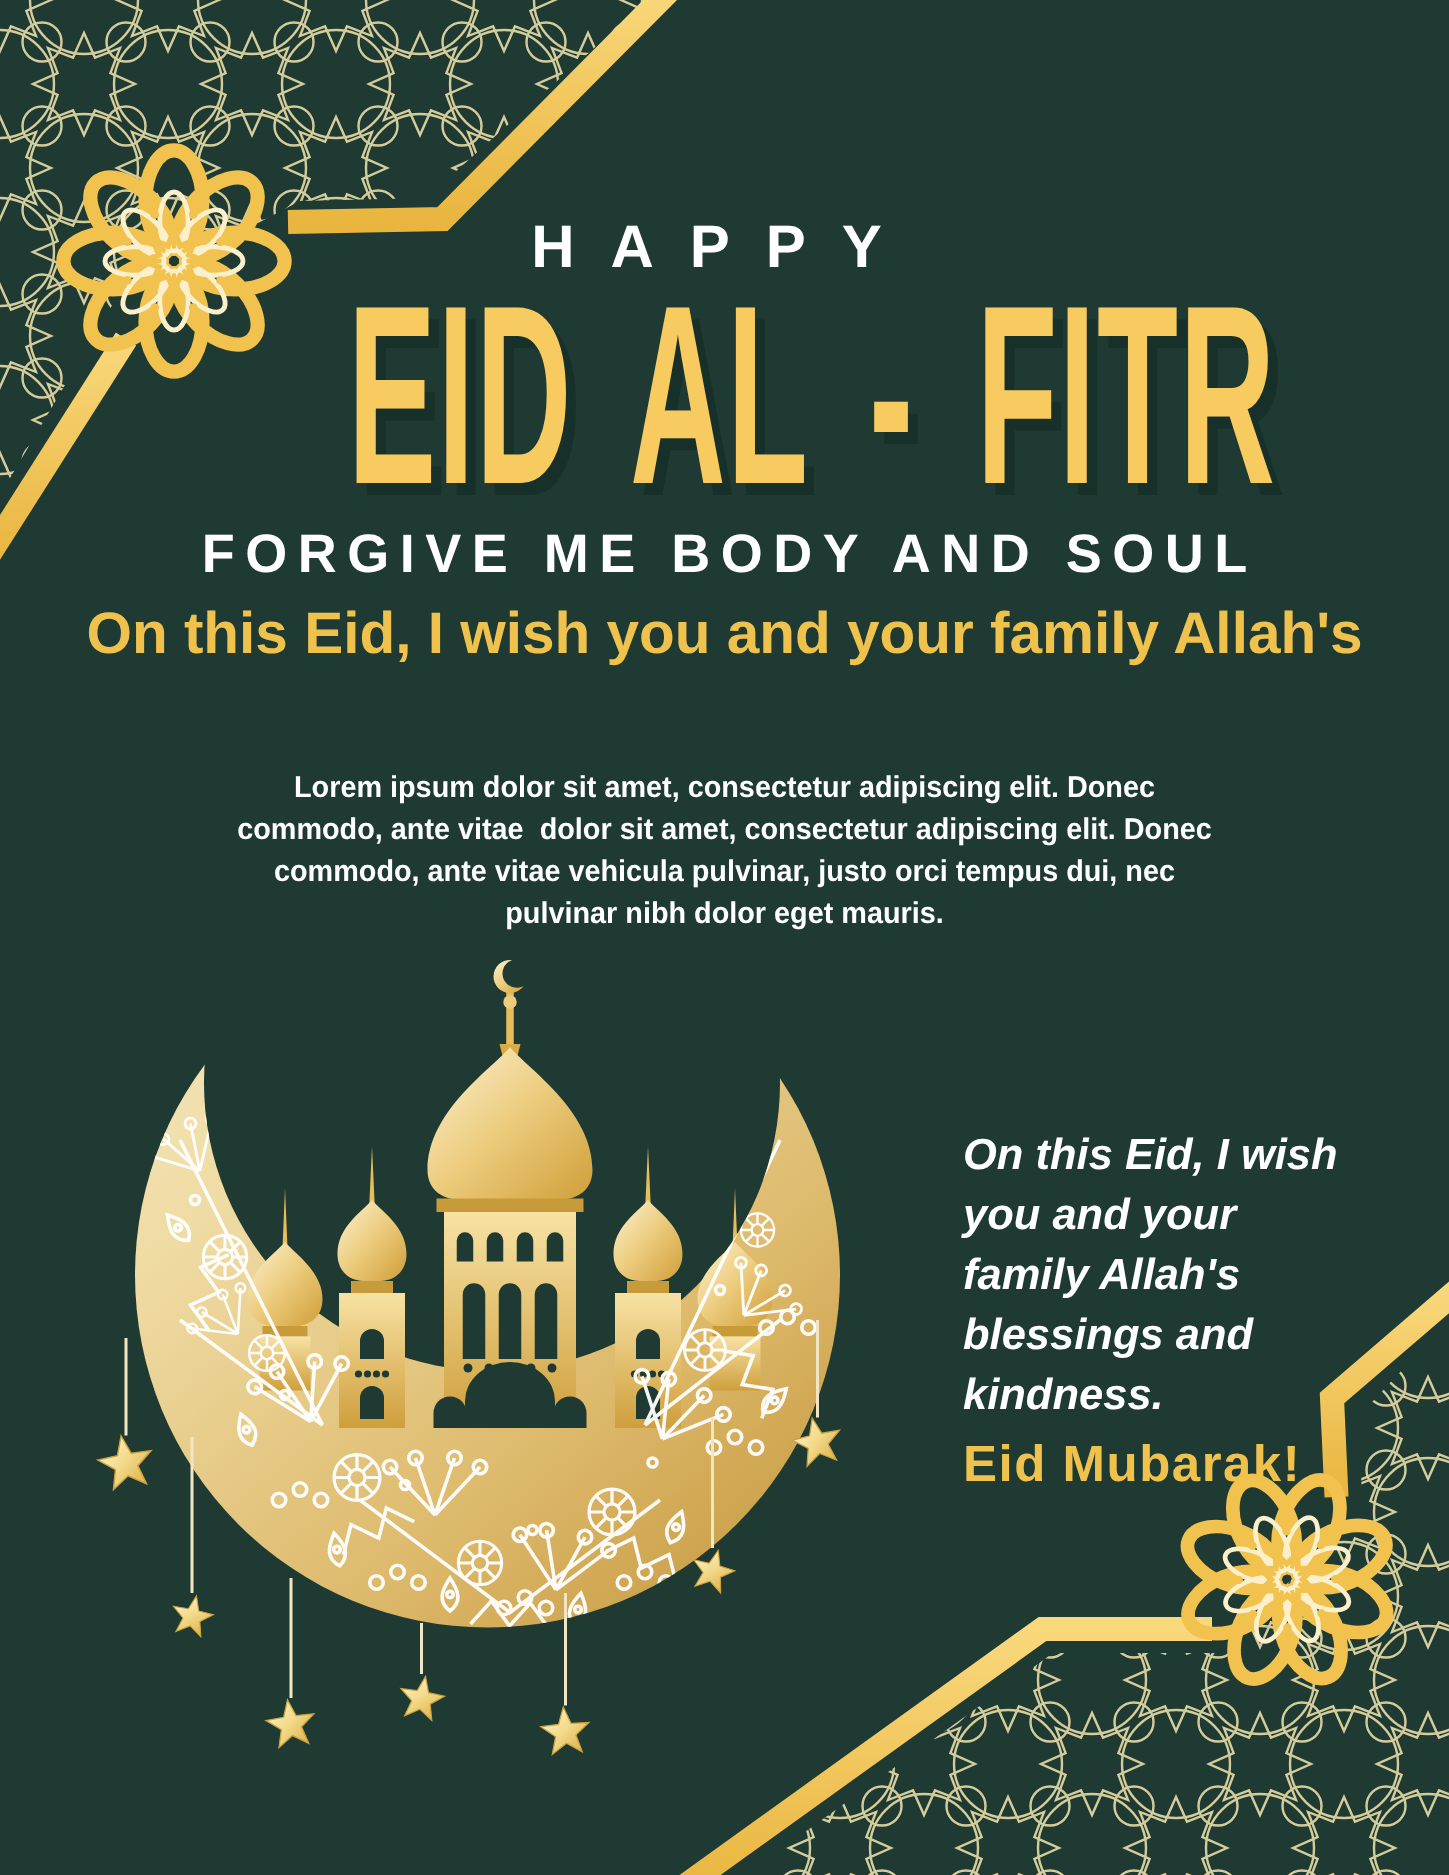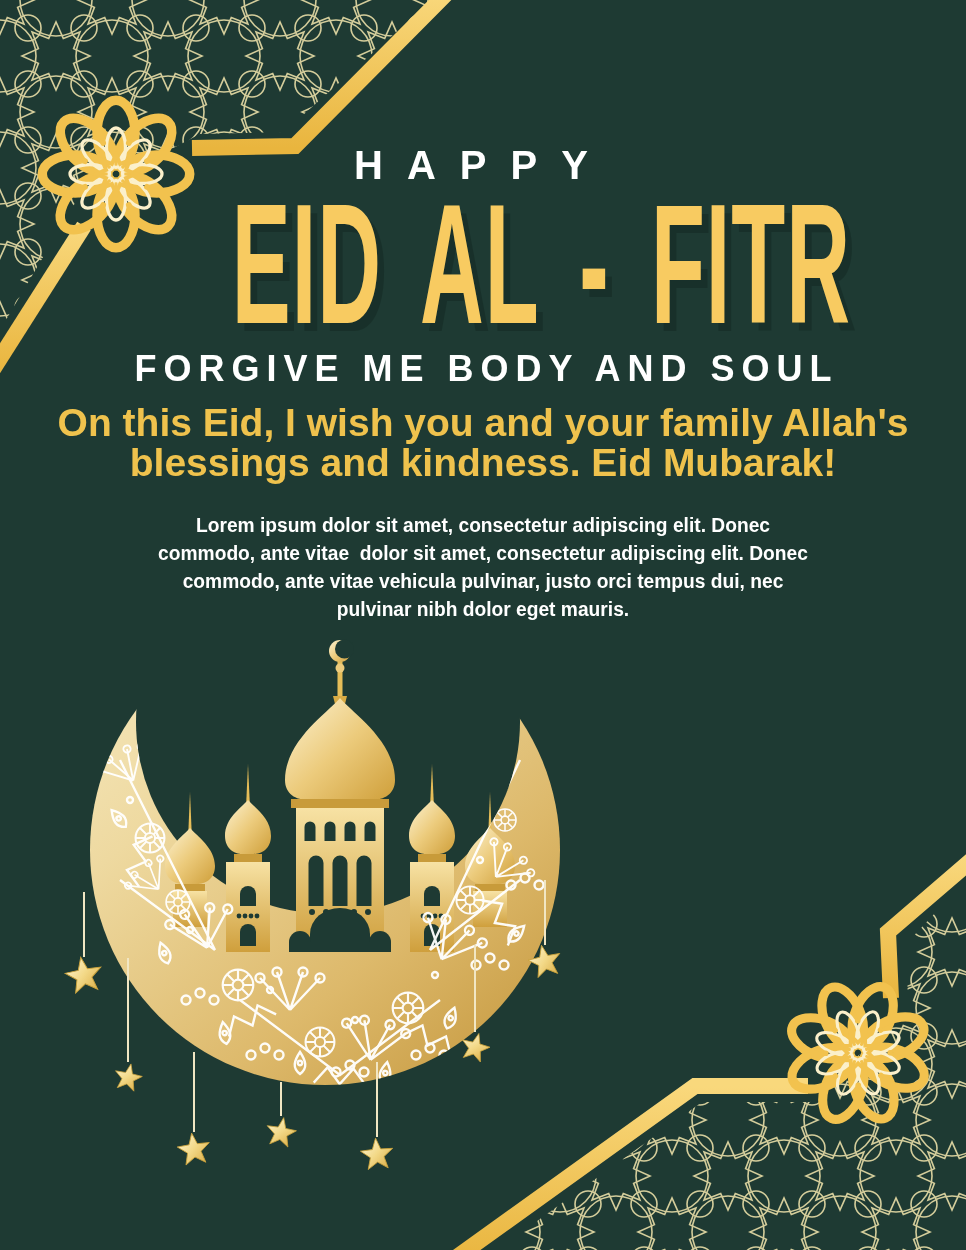--- a/index.html
+++ b/index.html
@@ -314,24 +314,31 @@
       <use href="#st5" transform="translate(545,962) scale(0.85) rotate(-12)"></use>
     </g>
   </svg>
 
   <div class="txt kicker">HAPPY</div>
   <div class="txt title">EID AL - FITR</div>
   <div class="txt tagline">FORGIVE ME BODY AND SOUL</div>
 
   <div class="txt greeting">
     <div class="line">On this Eid, I wish you and your family Allah's</div>
-    <div class="line">blessings and kindness. Eid Mubarak!</div>
   </div>
 
   <div class="txt body-text">
     <div class="line">Lorem ipsum dolor sit amet, consectetur adipiscing elit. Donec</div>
     <div class="line">commodo, ante vitae  dolor sit amet, consectetur adipiscing elit. Donec</div>
     <div class="line">commodo, ante vitae vehicula pulvinar, justo orci tempus dui, nec</div>
     <div class="line">pulvinar nibh dolor eget mauris.</div>
   </div>
 
+  <div class="side">
+    <div class="line">On this Eid, I wish</div>
+    <div class="line">you and your</div>
+    <div class="line">family Allah's</div>
+    <div class="line">blessings and</div>
+    <div class="line">kindness.</div>
+    <div class="emphasis">Eid Mubarak!</div>
+  </div>
 
 </div>
 
 </body></html>

